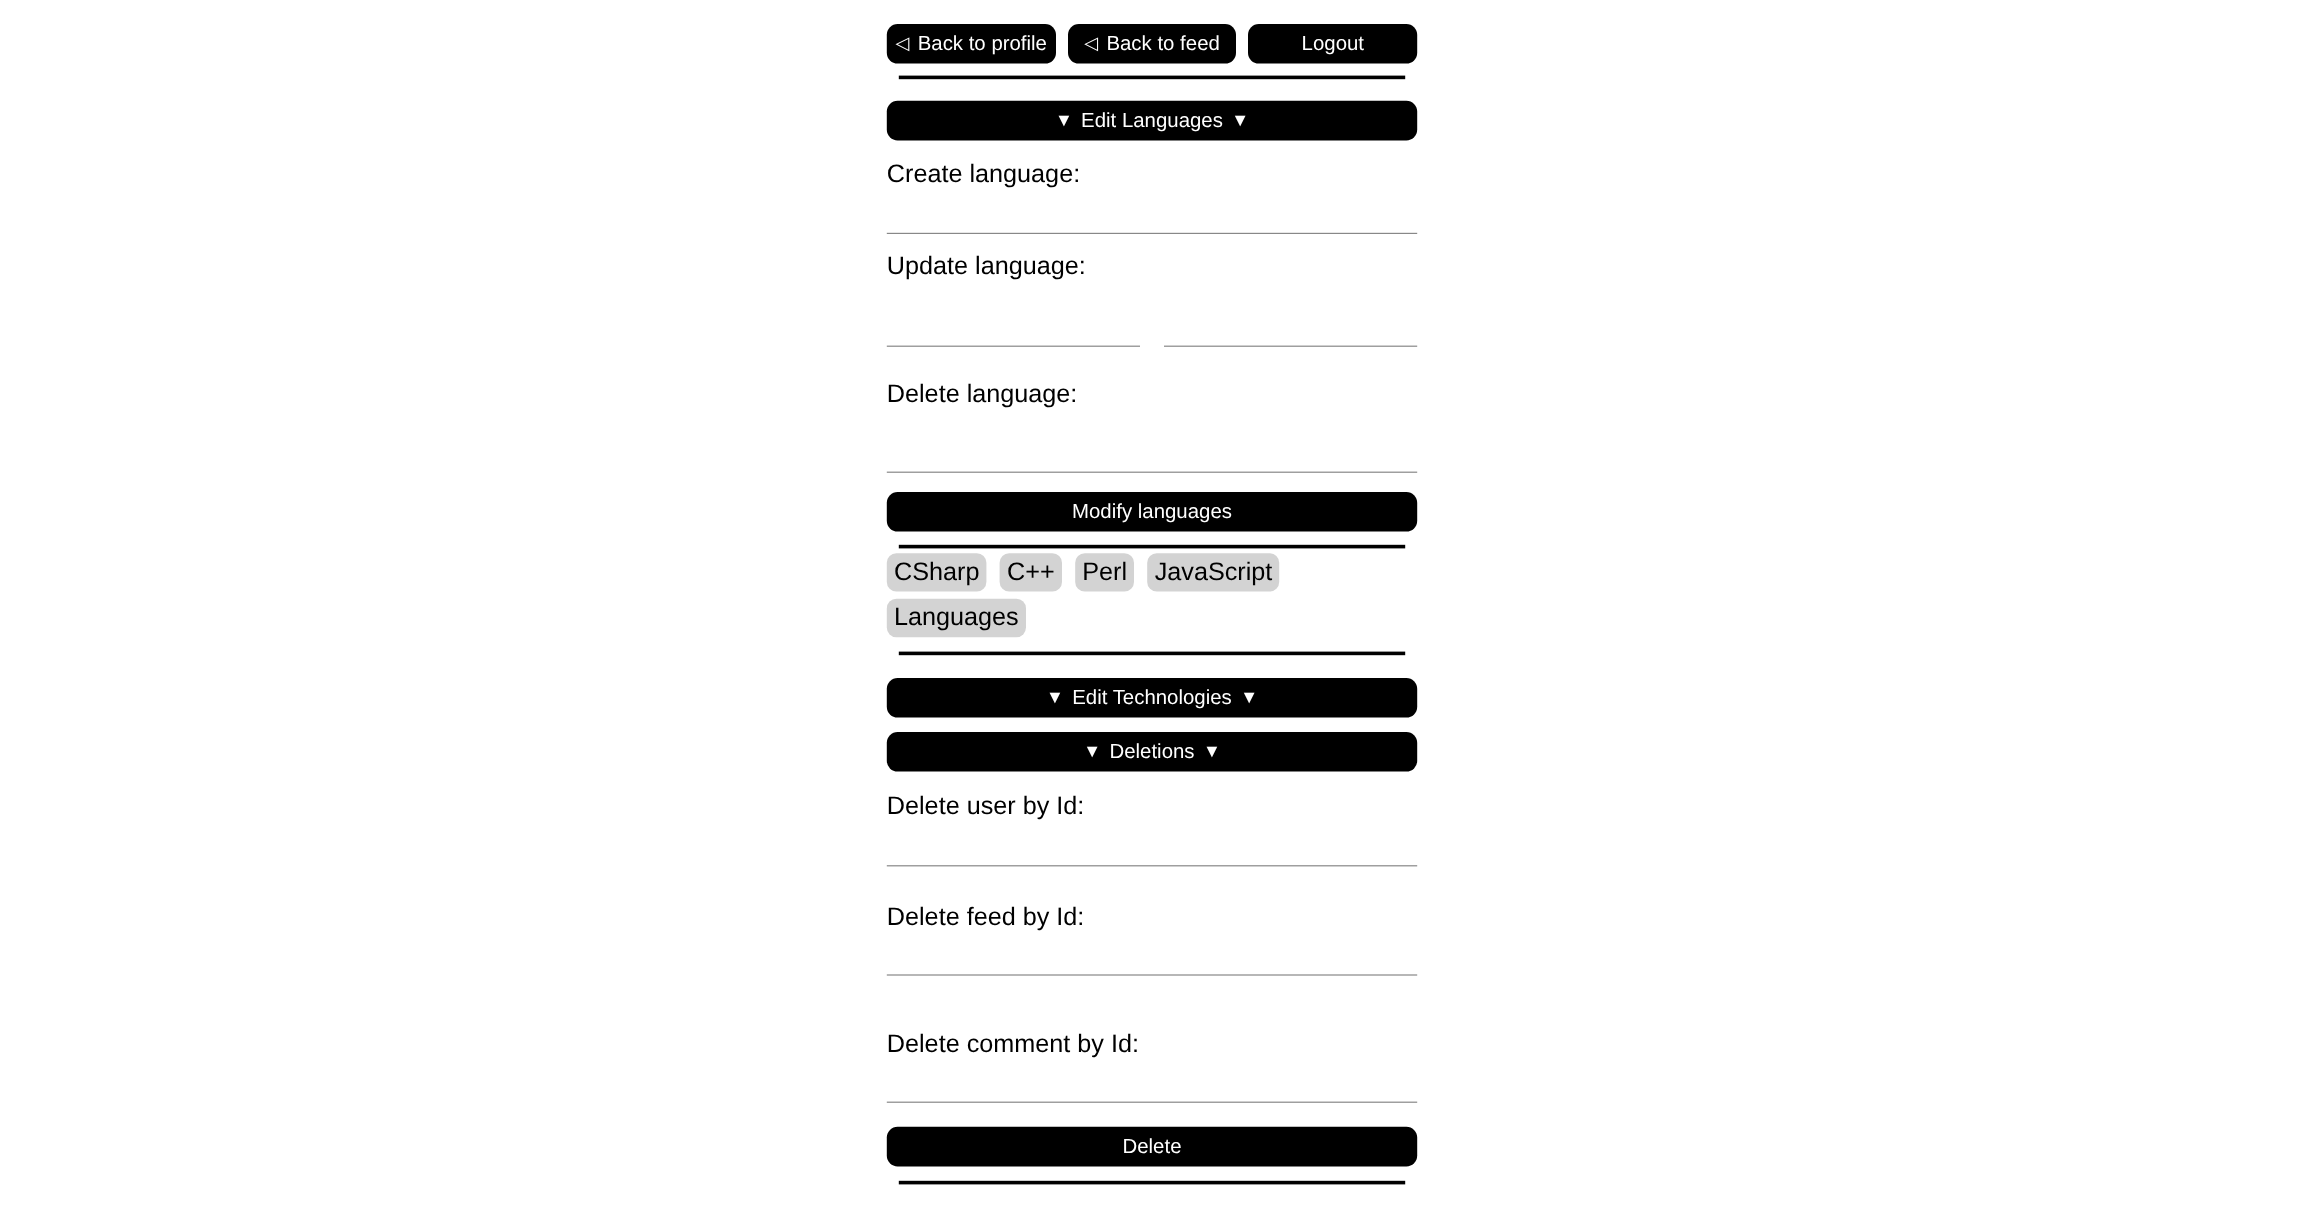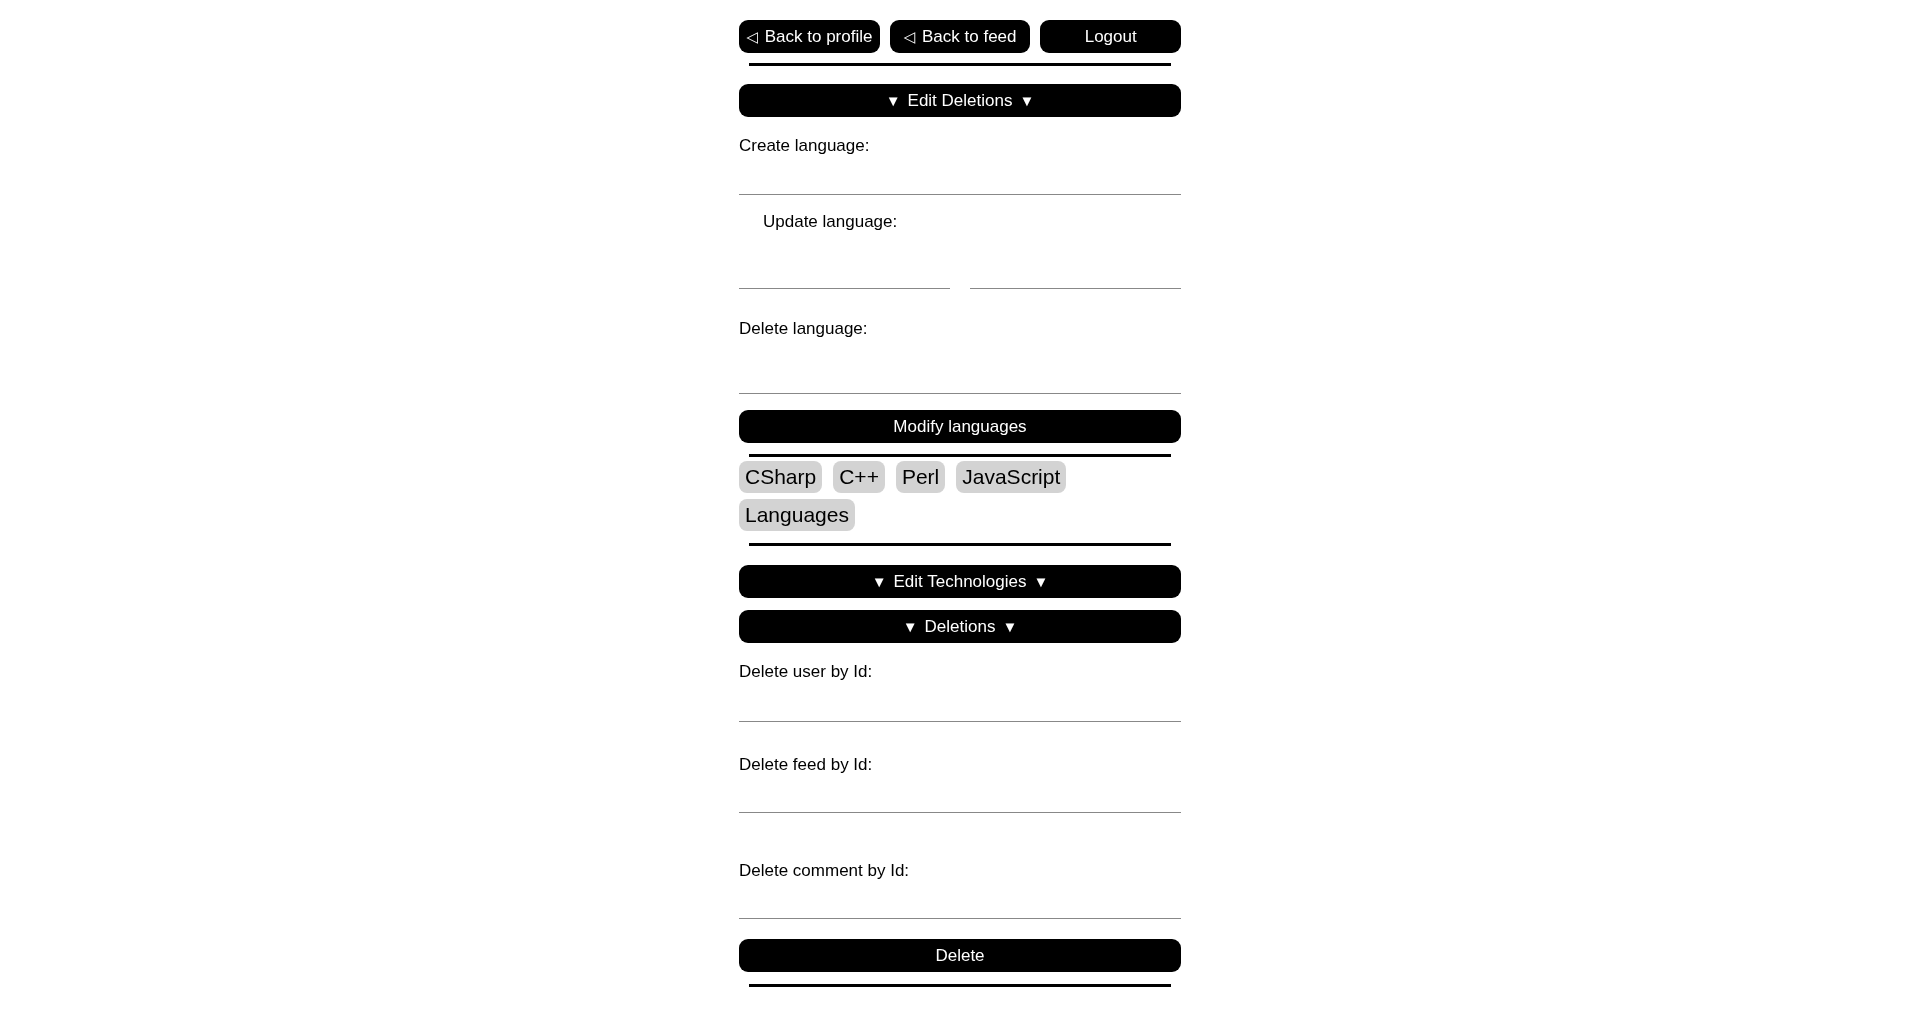--- a/index.html
+++ b/index.html
@@ -36,22 +36,22 @@
   .tri{font-size:15px;line-height:1;}
 
   
   .divider{height:3px;background:var(--divider,#000);margin:10px 10px 0;}
   .divider.after-top{margin-top:10px;}
   .divider.after-modify{margin-top:11px;}
   .divider.after-tags{margin-top:12px;}
   .divider.after-delete{margin-top:12px;}
 
   
-  .lbl{display:block;font-size:17px;line-height:23px;color:var(--text,#000);}
-  .mt17{margin-top:17px;} .mt15{margin-top:15px;margin-left:24px;} .mt14{margin-top:28px;}
+  .lbl{display:block;font-size:21px;line-height:23px;color:var(--text,#000);}
+  .mt17{margin-top:17px;} .mt15{margin-top:15px;} .mt14{margin-top:28px;}
   .mt12{margin-top:12px;} .mt31{margin-top:31px;} .mt30{margin-top:46px;}
 
   
   .line-input{
     display:block;width:100%;height:30px;
     border:0;border-bottom:1px solid var(--input-line,#888);
     background:transparent;outline:none;
     font-family:inherit;font-size:20px;color:var(--text,#000);
     box-sizing:border-box;margin-top:8px;padding:0 2px;
   }
@@ -91,21 +91,21 @@
     </button>
     <button class="btn">
       <span>Logout</span>
     </button>
   </div>
 
   <div class="divider after-top"></div>
 
   <button class="btn btn-wide btn-el">
     <span class="tri">▼</span>
-    <span>Edit Deletions</span>
+    <span>Edit Languages</span>
     <span class="tri">▼</span>
   </button>
 
   <label class="lbl mt17">Create language:</label>
   <input class="line-input" type="text" value="" style="">
 
   <label class="lbl mt15">Update language:</label>
   <div class="row2">
     <input class="line-input" type="text" value="" style="">
     <input class="line-input" type="text" value="" style="">

